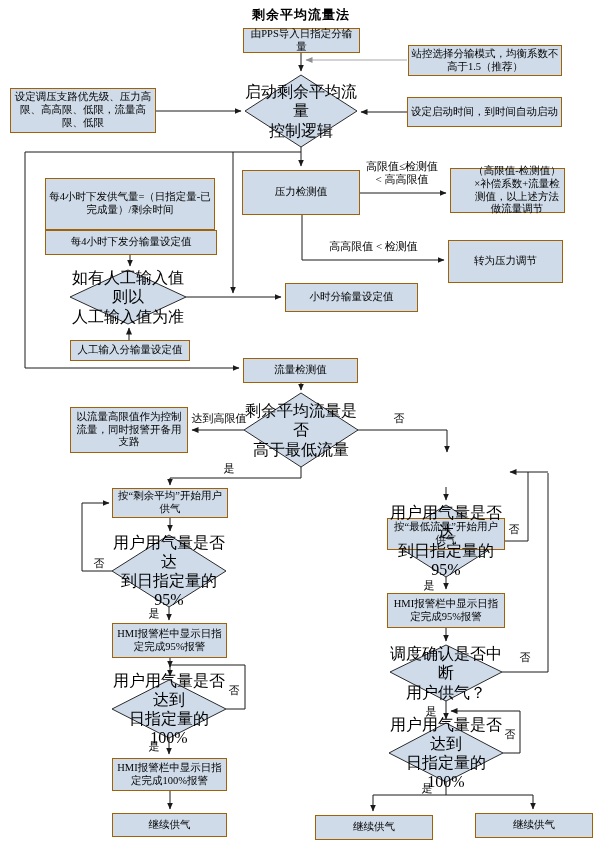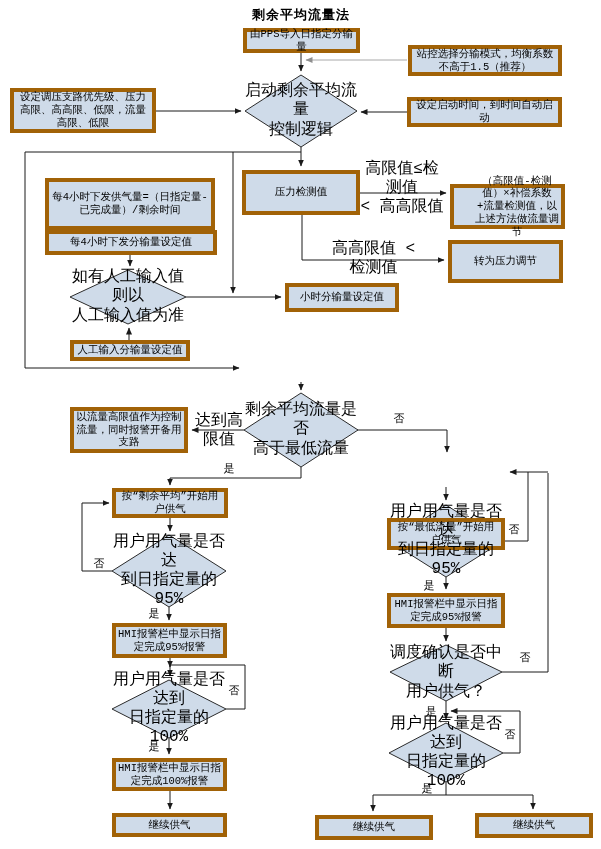--- a/index.html
+++ b/index.html
@@ -1,25 +1,25 @@
 <!DOCTYPE html>
 <html><head>
 <meta charset="utf-8">
 <style>
   html,body{margin:0;padding:0;background:#fff;}
   .canvas{position:relative;width:601px;height:849px;background:#fff;overflow:hidden;
-          font-family:Liberation Mono, monospace;color:#000;}
+          font-family:Liberation Serif, serif;color:#000;}
   .canvas svg{position:absolute;left:0;top:0;}
   .title{position:absolute;text-align:center;font-size:13px;font-weight:bold;letter-spacing:1px;}
-  .node{position:absolute;background:#cfdbe9;border:4px solid #a16207;box-sizing:border-box;
+  .node{position:absolute;background:#cfdbe9;border:1px solid #a16207;box-sizing:border-box;
         display:flex;align-items:center;justify-content:center;text-align:center;
         font-size:10.5px;line-height:1.22;padding:1px 2px;}
   .dtext{position:absolute;display:flex;align-items:center;justify-content:center;text-align:center;
          font-size:16px;line-height:1.2;padding:0;}
-  .elabel{position:absolute;font-size:16px;text-align:center;line-height:1.2;}
+  .elabel{position:absolute;font-size:11px;text-align:center;line-height:1.2;}
   .pre{white-space:pre-line;}
   .yn{position:absolute;font-size:11px;text-align:center;width:16px;}
   polyline{fill:none;stroke:#1a1a1a;stroke-width:1;}
   polyline.gray{stroke:#a8a8a8;}
   polygon.dmd{fill:#cfdbe9;stroke:#2b2b2b;stroke-width:1;}
 </style>
 </head>
 <body>
 
 <div class="canvas">
@@ -79,26 +79,27 @@
     <polygon class="dmd" points="446,723 503,753 446,782 389,753"></polygon>
   </svg>
 
   <div class="title" style="left:231px;top:6px;width:140px;">剩余平均流量法</div>
 
   <div class="node" style="left:243px;top:28px;width:117px;height:25px;">由PPS导入日指定分输量</div>
   <div class="node" style="left:408px;top:45px;width:154px;height:31px;">站控选择分输模式，均衡系数不高于1.5（推荐）</div>
   <div class="node" style="left:10px;top:88px;width:146px;height:45px;">设定调压支路优先级、压力高限、高高限、低限，流量高限、低限</div>
   <div class="node" style="left:242px;top:170px;width:118px;height:45px;">压力检测值</div>
   <div class="node" style="left:407px;top:97px;width:155px;height:30px;">设定启动时间，到时间自动启动</div>
-  <div class="node" style="left:450px;top:184px;width:115px;height:45px;padding-left:21px;">（高限值-检测值）×补偿系数+流量检测值，以上述方法做流量调节</div>
+  <div class="node" style="left:450px;top:168px;width:115px;height:45px;padding-left:21px;">（高限值-检测值）×补偿系数+流量检测值，以上述方法做流量调节</div>
   <div class="node" style="left:448px;top:240px;width:115px;height:43px;">转为压力调节</div>
   <div class="node" style="left:45px;top:178px;width:170px;height:52px;">每4小时下发供气量=（日指定量-已完成量）/剩余时间</div>
   <div class="node" style="left:45px;top:230px;width:172px;height:25px;text-align:right;">每4小时下发分输量设定值</div>
   <div class="node" style="left:70px;top:340px;width:120px;height:21px;">人工输入分输量设定值</div>
-  <div class="node" style="left:285px;top:283px;width:114px;height:29px;">小时分输量设定值</div>
+  <div class="node" style="left:285px;top:283px;width:133px;height:29px;">小时分输量设定值</div>
+  <div class="node" style="left:243px;top:358px;width:115px;height:25px;">流量检测值</div>
   <div class="node" style="left:70px;top:407px;width:118px;height:46px;">以流量高限值作为控制流量，同时报警开备用支路</div>
   <div class="node" style="left:112px;top:488px;width:116px;height:30px;">按“剩余平均”开始用户供气</div>
   <div class="node" style="left:112px;top:623px;width:115px;height:35px;">HMI报警栏中显示日指定完成95%报警</div>
   <div class="node" style="left:112px;top:758px;width:115px;height:33px;">HMI报警栏中显示日指定完成100%报警</div>
   <div class="node" style="left:112px;top:813px;width:115px;height:24px;">继续供气</div>
   <div class="node" style="left:387px;top:475px;width:118px;height:32px;margin-top:43px;">按“最低流量”开始用户供气</div>
   <div class="node" style="left:387px;top:593px;width:118px;height:35px;">HMI报警栏中显示日指定完成95%报警</div>
   <div class="node" style="left:315px;top:815px;width:118px;height:25px;">继续供气</div>
   <div class="node" style="left:475px;top:813px;width:118px;height:25px;">继续供气</div>
 

